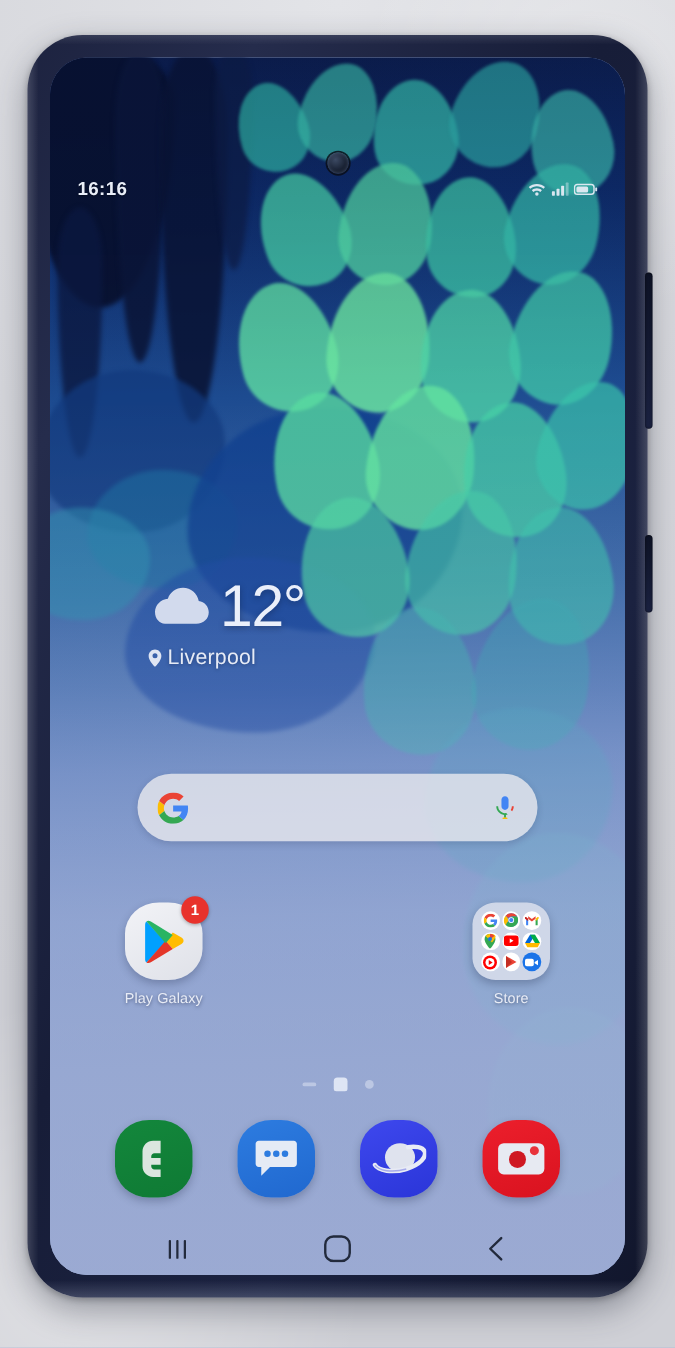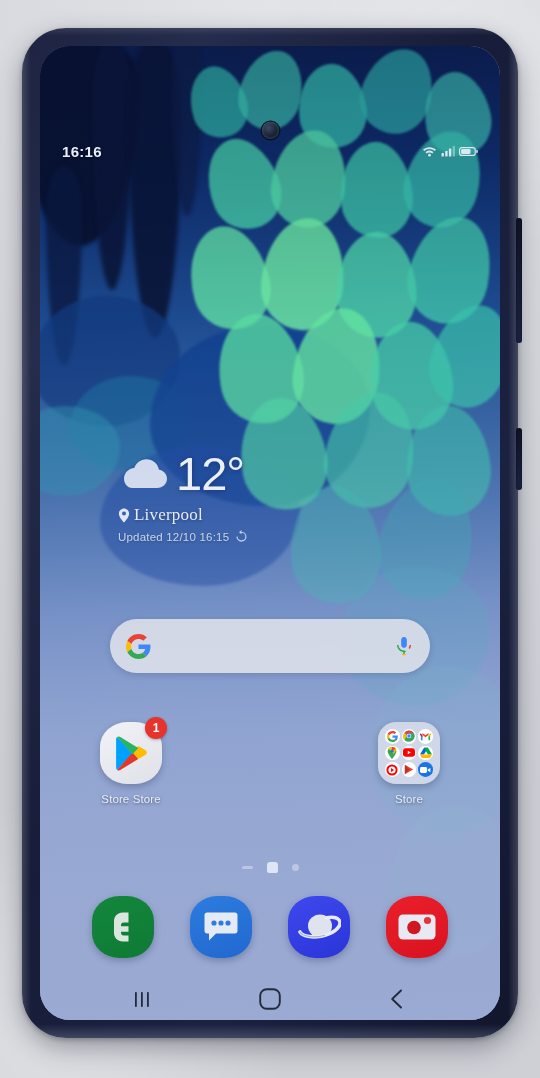--- a/index.html
+++ b/index.html
@@ -81,26 +81,26 @@
     display:flex;align-items:center;justify-content:space-between;
     padding:0 22px;box-sizing:border-box;color:#e9eef8;margin-top:33px;
   }
   #status-time{font-size:15px;font-weight:600;letter-spacing:.3px;
     text-shadow:0 1px 2px rgba(0,0,0,.45);}
   #status-icons{display:flex;align-items:center;gap:4px;opacity:.92;}
   .statusbar-icon{display:block;}
 
   
   #weather-widget{position:absolute;left:78px;top:404px;width:300px;color:#e6ebf6;}
-  #weather-top{display:flex;align-items:center;gap:6px;}
+  #weather-top{display:flex;align-items:center;gap:6px;margin-top:11px;}
   #weather-temp{font-size:47px;font-weight:300;line-height:1;letter-spacing:-1px;
     text-shadow:0 1px 5px rgba(15,25,55,.40);color:#eaeffa;}
   #weather-location-row{display:flex;align-items:center;gap:4px;margin-top:8px;}
   #weather-location{font-size:17px;font-weight:400;letter-spacing:.2px;
-    text-shadow:0 1px 3px rgba(15,25,55,.4);font-family:Liberation Serif, serif;}
+    text-shadow:0 1px 3px rgba(15,25,55,.4);}
   #weather-updated-row{display:flex;align-items:center;gap:6px;margin-top:5px;opacity:.82;}
   #weather-updated{font-size:11.5px;letter-spacing:.2px;text-shadow:0 1px 2px rgba(15,25,55,.4);}
 
   
   #search-bar{
     position:absolute;left:70px;top:573px;width:320px;height:54px;
     border-radius:27px;
     background:rgba(232,233,238,.80);
     box-shadow:0 2px 6px rgba(30,40,70,.18);
     display:flex;align-items:center;justify-content:space-between;
@@ -253,26 +253,20 @@
         <svg width="52" height="38" viewBox="0 0 52 38">
           <path d="M14 33h25c6 0 10-4.2 10-9.2 0-4.6-3.5-8.4-8-9-1.1-6.1-6.3-10.6-12.6-10.6-5.6 0-10.4 3.6-12.1 8.7C10.8 13.3 6 17.8 6 23.6 6 28.9 9.6 33 14 33z" fill="#dfe5f3" opacity=".92"></path>
         </svg>
         <div id="weather-temp">12°</div>
       </div>
       <div id="weather-location-row">
         <svg width="12" height="15" viewBox="0 0 12 15">
           <path d="M6 .6C3.2.6.9 2.9.9 5.7c0 4 5.1 8.7 5.1 8.7s5.1-4.7 5.1-8.7C11.1 2.9 8.8.6 6 .6zm0 7a2 2 0 110-4 2 2 0 010 4z" fill="#dfe5f3"></path>
         </svg>
         <div id="weather-location">Liverpool</div>
-      </div>
-      <div id="weather-updated-row">
-        <div id="weather-updated">Updated 12/10 16:15</div>
-        <svg width="13" height="13" viewBox="0 0 14 14">
-          <path d="M7 1.8V0L4.3 2.3 7 4.6V2.9a4.1 4.1 0 11-4.1 4.1H1.6A5.4 5.4 0 107 1.8z" fill="#dfe5f3"></path>
-        </svg>
       </div>
     </div>
 
     <div id="search-bar">
       <svg width="25" height="25" viewBox="0 0 48 48">
         <path fill="#EA4335" d="M24 9.5c3.54 0 6.71 1.22 9.21 3.6l6.85-6.85C35.9 2.38 30.47 0 24 0 14.62 0 6.51 5.38 2.56 13.22l7.98 6.19C12.43 13.72 17.74 9.5 24 9.5z"></path>
         <path fill="#4285F4" d="M46.98 24.55c0-1.57-.15-3.09-.38-4.55H24v9.02h12.94c-.58 2.96-2.26 5.48-4.78 7.18l7.73 6c4.51-4.18 7.09-10.36 7.09-17.65z"></path>
         <path fill="#FBBC05" d="M10.53 28.59c-.48-1.45-.76-2.99-.76-4.59s.27-3.14.76-4.59l-7.98-6.19C.92 16.46 0 20.12 0 24c0 3.88.92 7.54 2.56 10.78l7.97-6.19z"></path>
         <path fill="#34A853" d="M24 48c6.48 0 11.93-2.13 15.89-5.81l-7.73-6c-2.15 1.45-4.92 2.3-8.16 2.3-6.26 0-11.57-4.22-13.47-9.91l-7.98 6.19C6.51 42.62 14.62 48 24 48z"></path>
       </svg>
@@ -292,21 +286,21 @@
       <div class="app-cell">
         <div class="app-icon squircle" id="icon-play-store">
           <svg style="position:absolute;left:16px;top:14px;" width="32" height="35" viewBox="0 0 32 35">
             <path d="M1.2 1.1C.5 1.6.1 2.5.1 3.7v27.6c0 1.2.4 2.1 1.1 2.6l15.3-16.4L1.2 1.1z" fill="#00A0FF"></path>
             <path d="M22.2 23.1l-5.7-6.6 5.7-6.6 7 4c2.2 1.3 2.2 3.9 0 5.2l-7 4z" fill="#FFBC00"></path>
             <path d="M22.2 23.1l-5.7-6.6L1.2 33.9c.9.7 2.1.7 3.5-.1l17.5-10.7z" fill="#E43629"></path>
             <path d="M22.2 9.9L4.7 -.8C3.3-1.6 2.1-1.6 1.2-.9l15.3 17.4 5.7-6.6z" fill="#29B463" transform="translate(0,2)"></path>
           </svg>
           <div id="play-badge">1</div>
         </div>
-        <div class="app-label">Store Store</div>
+        <div class="app-label">Play Galaxy</div>
       </div>
 
       <div class="app-cell">
         <div class="app-icon" id="icon-google-folder">
           <div class="mini" style="background:#fff;">
             <svg width="11" height="11" viewBox="0 0 48 48">
               <path fill="#EA4335" d="M24 9.5c3.54 0 6.71 1.22 9.21 3.6l6.85-6.85C35.9 2.38 30.47 0 24 0 14.62 0 6.51 5.38 2.56 13.22l7.98 6.19C12.43 13.72 17.74 9.5 24 9.5z"></path>
               <path fill="#4285F4" d="M46.98 24.55c0-1.57-.15-3.09-.38-4.55H24v9.02h12.94c-.58 2.96-2.26 5.48-4.78 7.18l7.73 6c4.51-4.18 7.09-10.36 7.09-17.65z"></path>
               <path fill="#FBBC05" d="M10.53 28.59c-.48-1.45-.76-2.99-.76-4.59s.27-3.14.76-4.59l-7.98-6.19C.92 16.46 0 20.12 0 24c0 3.88.92 7.54 2.56 10.78l7.97-6.19z"></path>
               <path fill="#34A853" d="M24 48c6.48 0 11.93-2.13 15.89-5.81l-7.73-6c-2.15 1.45-4.92 2.3-8.16 2.3-6.26 0-11.57-4.22-13.47-9.91l-7.98 6.19C6.51 42.62 14.62 48 24 48z"></path>

